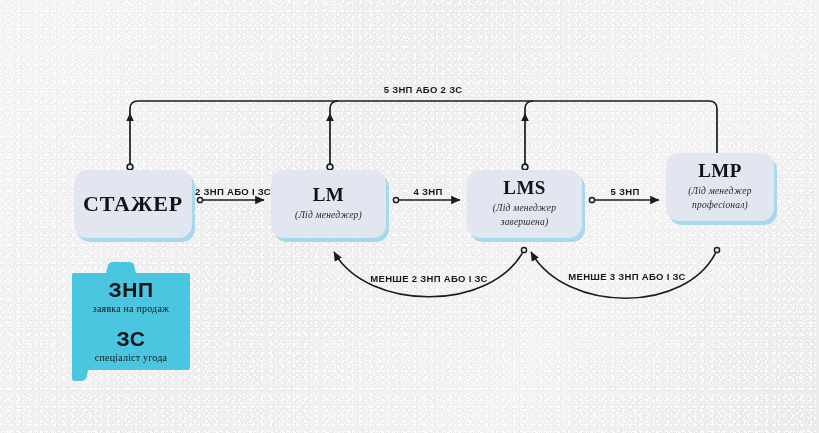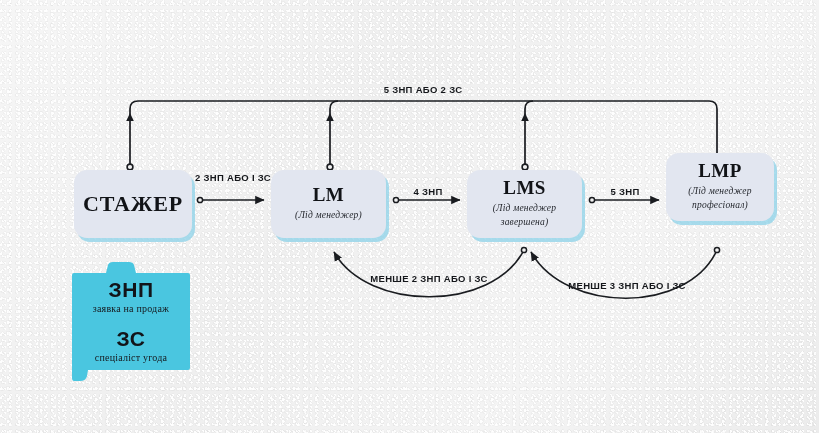--- a/index.html
+++ b/index.html
@@ -186,29 +186,29 @@
     <div class="node-sub">(Лід менеджер завершена)</div>
   </div>
 
   <div class="node" id="node-lmp">
     <div class="node-title">LMP</div>
     <div class="node-sub">(Лід менеджер професіонал)</div>
   </div>
 
   <div class="edge-label" style="left:423px; top:84px;">5 ЗНП АБО 2 ЗС</div>
 
-  <div class="edge-label" style="left:233px; top:172px;">2 ЗНП АБО I ЗС</div>
+  <div class="edge-label" style="left:233px; top:186px;">2 ЗНП АБО I ЗС</div>
 
   <div class="edge-label" style="left:428px; top:186px;">4 ЗНП</div>
 
   <div class="edge-label" style="left:625px; top:186px;">5 ЗНП</div>
 
   <div class="edge-label" style="left:429px; top:273px;">МЕНШЕ 2 ЗНП АБО I ЗС</div>
 
-  <div class="edge-label" style="left:627px; top:280px;">МЕНШЕ 3 ЗНП АБО I ЗС</div>
+  <div class="edge-label" style="left:627px; top:271px;">МЕНШЕ 3 ЗНП АБО I ЗС</div>
 
   <div id="legend">
     <svg id="legend-shape" viewBox="0 0 118 126" xmlns="http://www.w3.org/2000/svg">
       <path d="M 2 11
                L 34 11
                L 36 3 Q 37 0 41 0 L 57 0 Q 61 0 62 3 L 64 11
                L 116 11
                Q 118 11 118 13
                L 118 106
                Q 118 108 116 108

